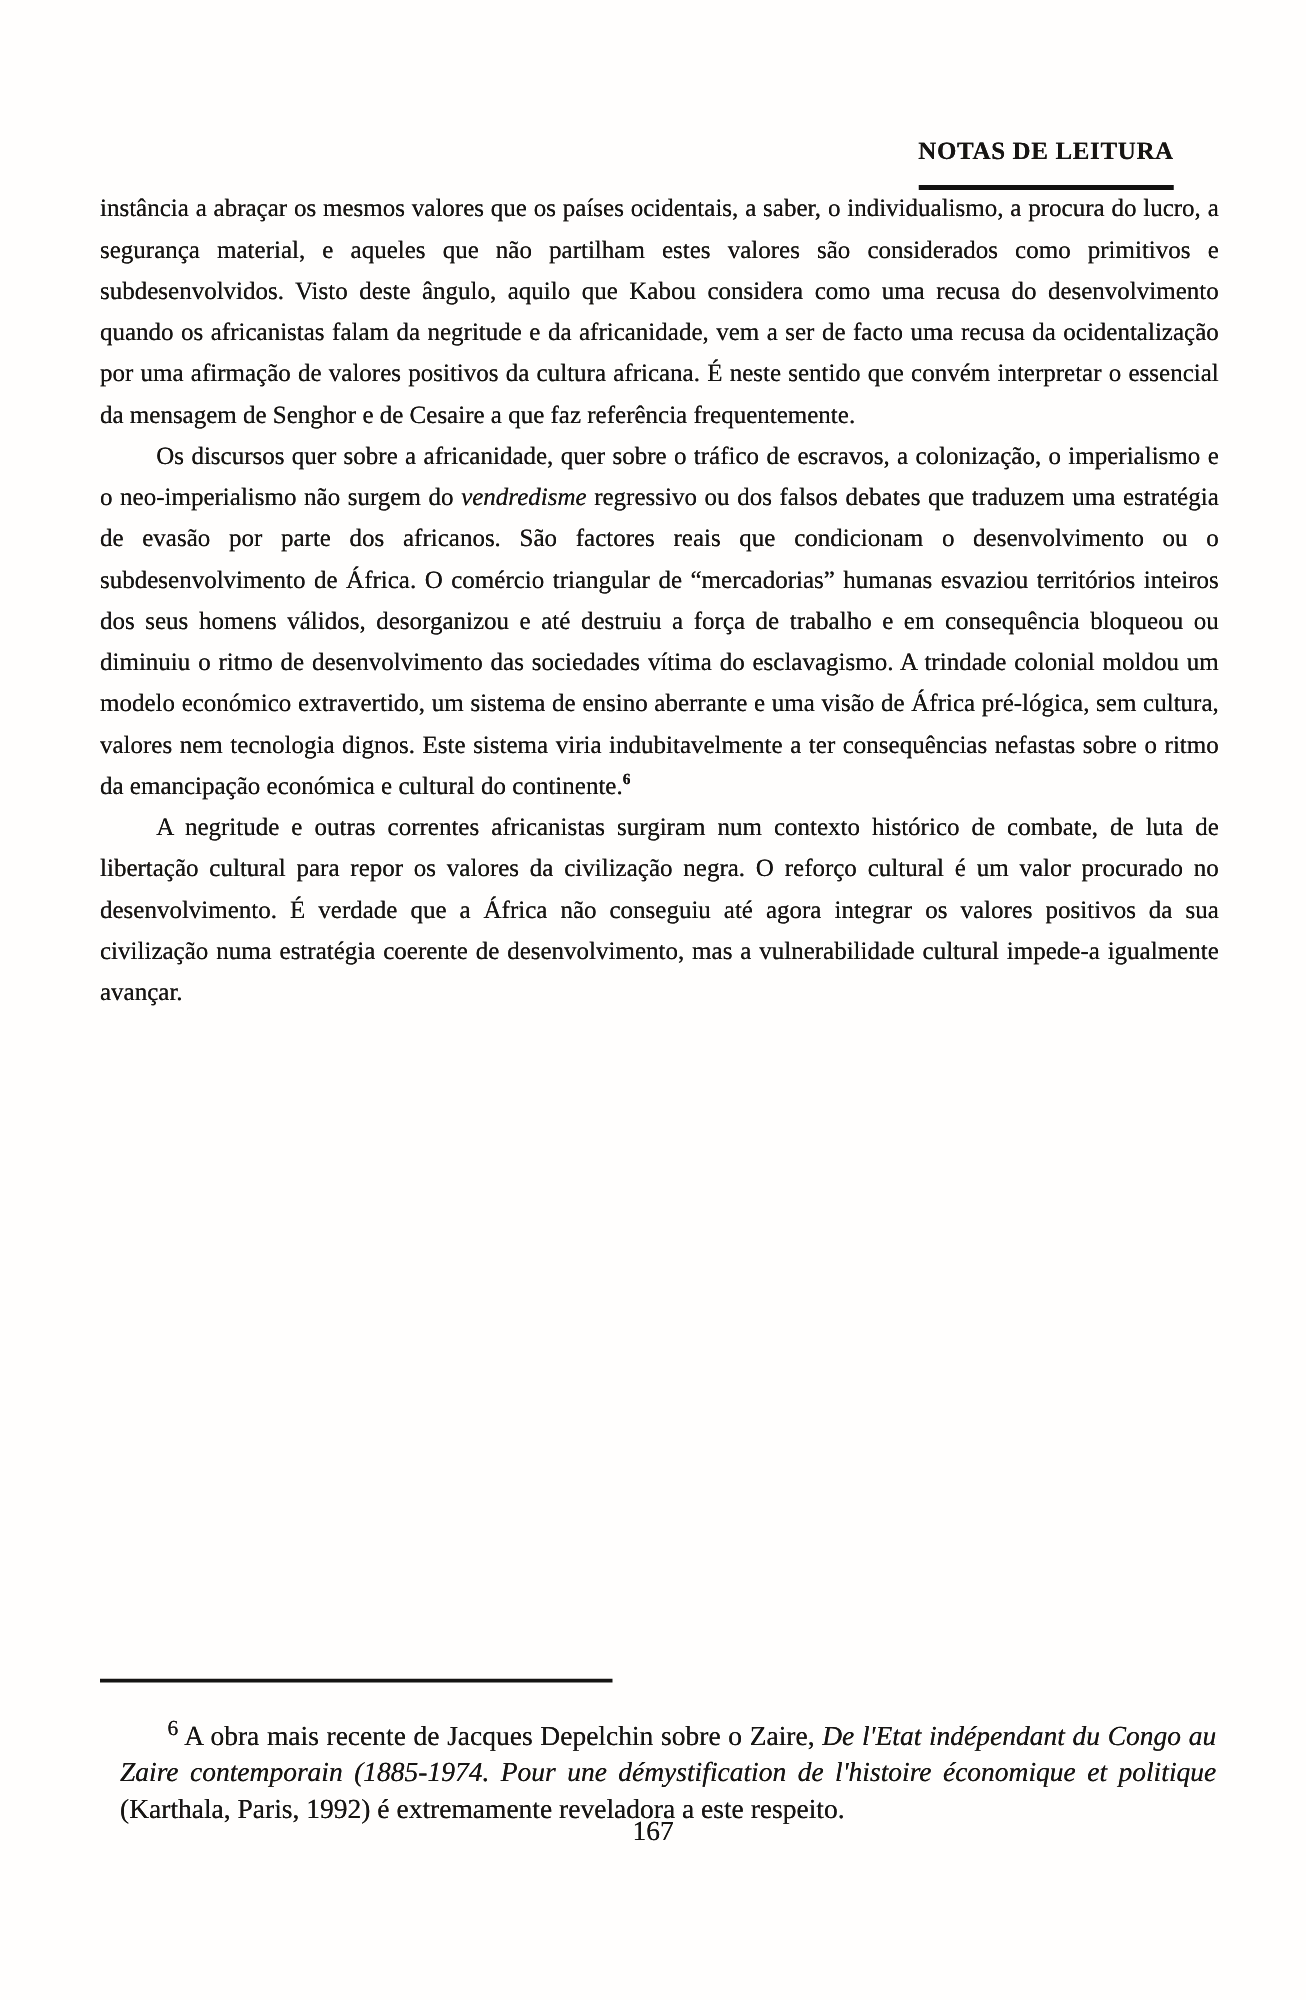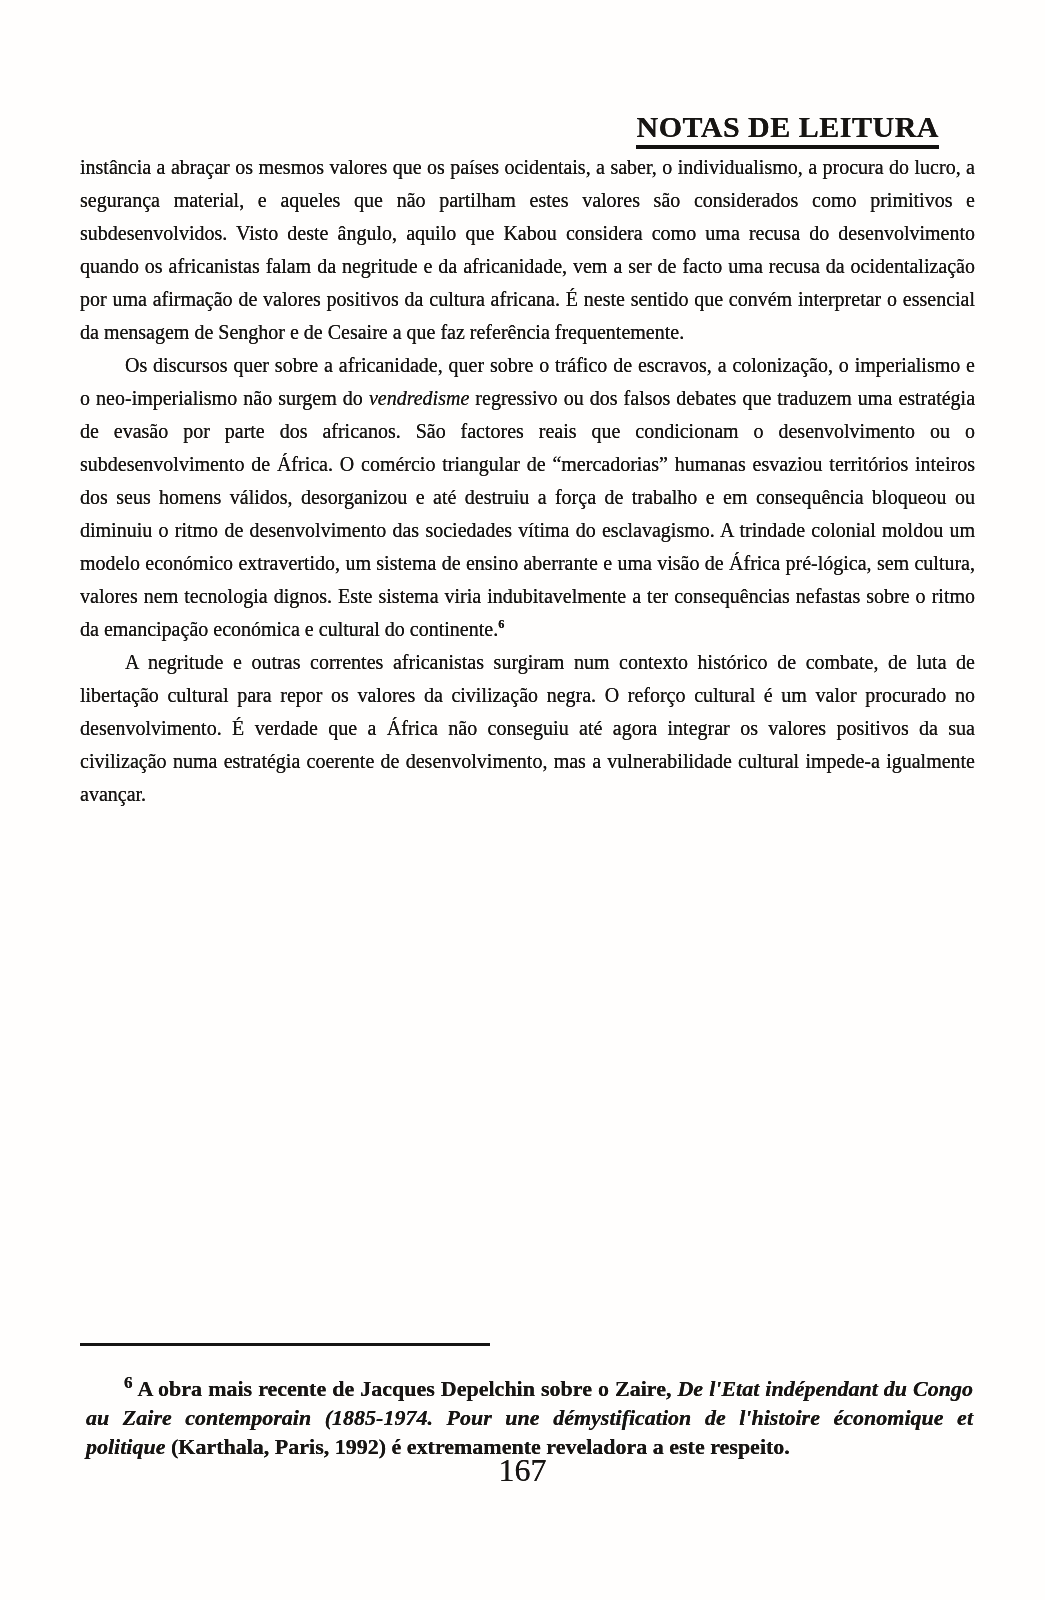--- a/index.html
+++ b/index.html
@@ -14,25 +14,25 @@
     background: #fffefd;
     color: #171513;
     font-family: "Liberation Serif", "DejaVu Serif", serif;
     overflow: hidden;
     text-shadow: 0 0 0.5px currentColor; 
   }
   .running-header {
     position: absolute;
     top: 110px;
     right: 106px;
-    font-size: 30px;
+    font-size: 20px;
     font-weight: bold;
     letter-spacing: 0.5px;
     border-bottom: 4px solid #121110;
-    padding-bottom: 1px;
+    padding-bottom: 15px;
     white-space: nowrap;
   }
   .body-text {
     position: absolute;
     top: 151px;
     left: 80px;
     right: 70px;
     font-size: 20px;
     line-height: 33px;
     text-align: justify;
@@ -54,40 +54,39 @@
     position: absolute;
     top: 1343px;
     left: 80px;
     width: 410px;
     height: 3px;
     background: #151413;
   }
   .footnote {
     position: absolute;
     top: 1374px;
-    left: 86px;
+    left: 96px;
     right: 72px;
     font-size: 22px;
     line-height: 29px;
     text-align: justify;
     text-indent: 38px;
-    font-weight: bold;
   }
   .footnote sup {
     font-size: 0.78em;
     line-height: 0;
     vertical-align: super;
   }
   .page-number {
     position: absolute;
     top: 1452px;
     left: 0;
     width: 100%;
     text-align: center;
-    font-size: 32px;
+    font-size: 22px;
   }
 </style>
 </head>
 <body>
 
 <div class="page">
 
   <div class="running-header">NOTAS DE LEITURA</div>
 
   <div class="body-text">

